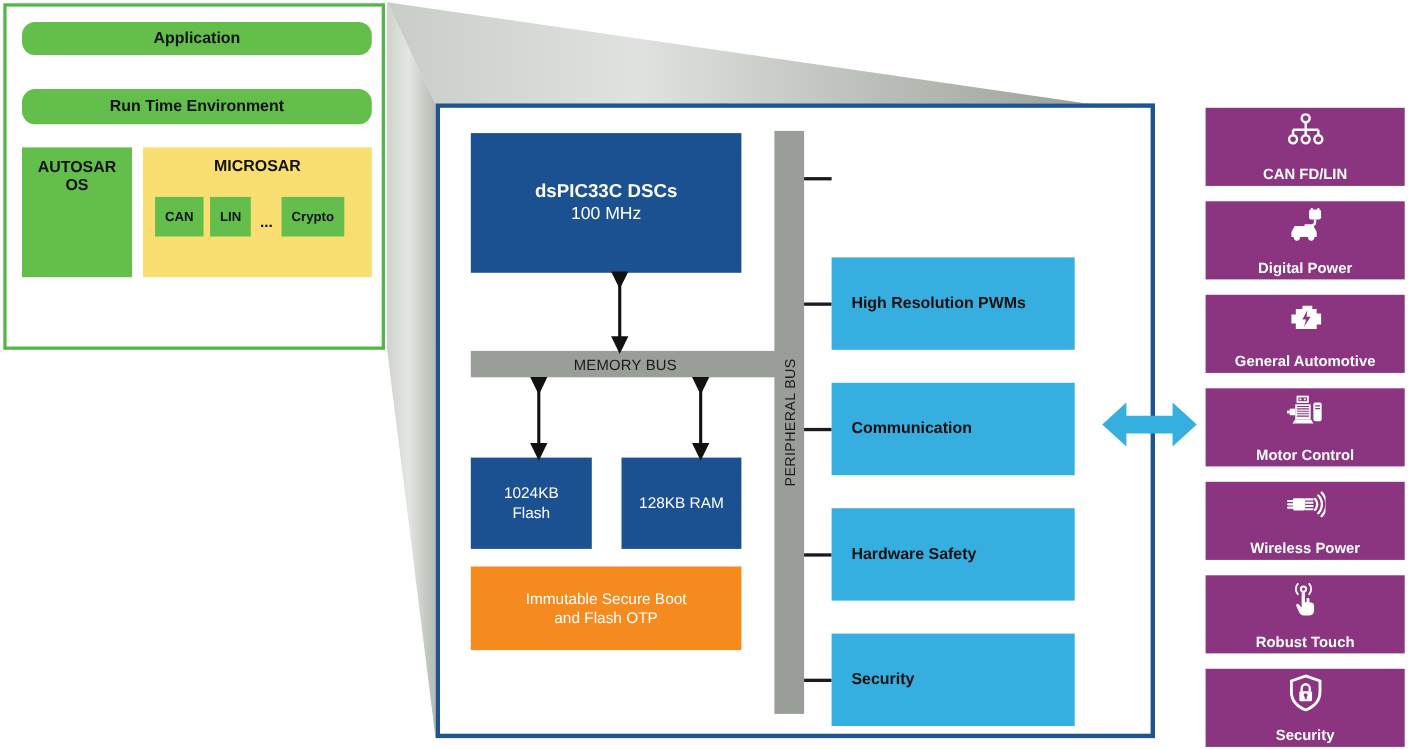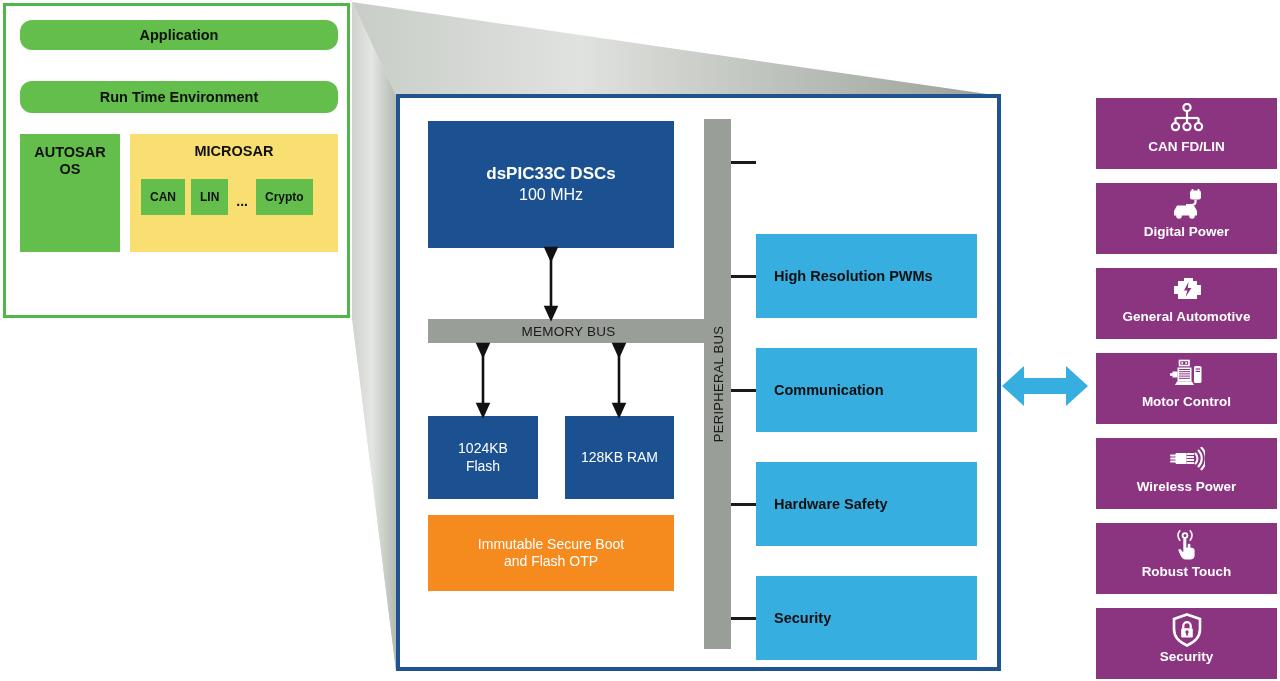--- a/index.html
+++ b/index.html
@@ -109,21 +109,21 @@
     padding: 0 2px;
     align-self: center;
     line-height: 1;
     margin-top: 8px;
   }
 
   
   #mcu {
     position: absolute;
     left: 396px; top: 94px;
-    width: 605px; height: 577px;
+    width: 654px; height: 577px;
     border: 4px solid #1F5490;
     background: #ffffff;
     box-sizing: border-box;
   }
   #cpu-block {
     position: absolute;
     left: 28px; top: 23px;
     width: 246px; height: 127px;
     background: #1B5191;
     color: #ffffff;
@@ -256,21 +256,21 @@
   .app-tile {
     position: relative;
     width: 181px;
     height: 71px;
     background: #8B3480;
     color: #ffffff;
     display: flex;
     flex-direction: column;
     align-items: center;
     justify-content: flex-end;
-    padding-bottom: 16px;
+    padding-bottom: 4px;
     box-sizing: border-box;
   }
   .app-icon {
     position: absolute;
     top: 5px; left: 50%;
     transform: translateX(-50%);
     width: 36px; height: 34px;
     display: flex;
     align-items: center;
     justify-content: center;

